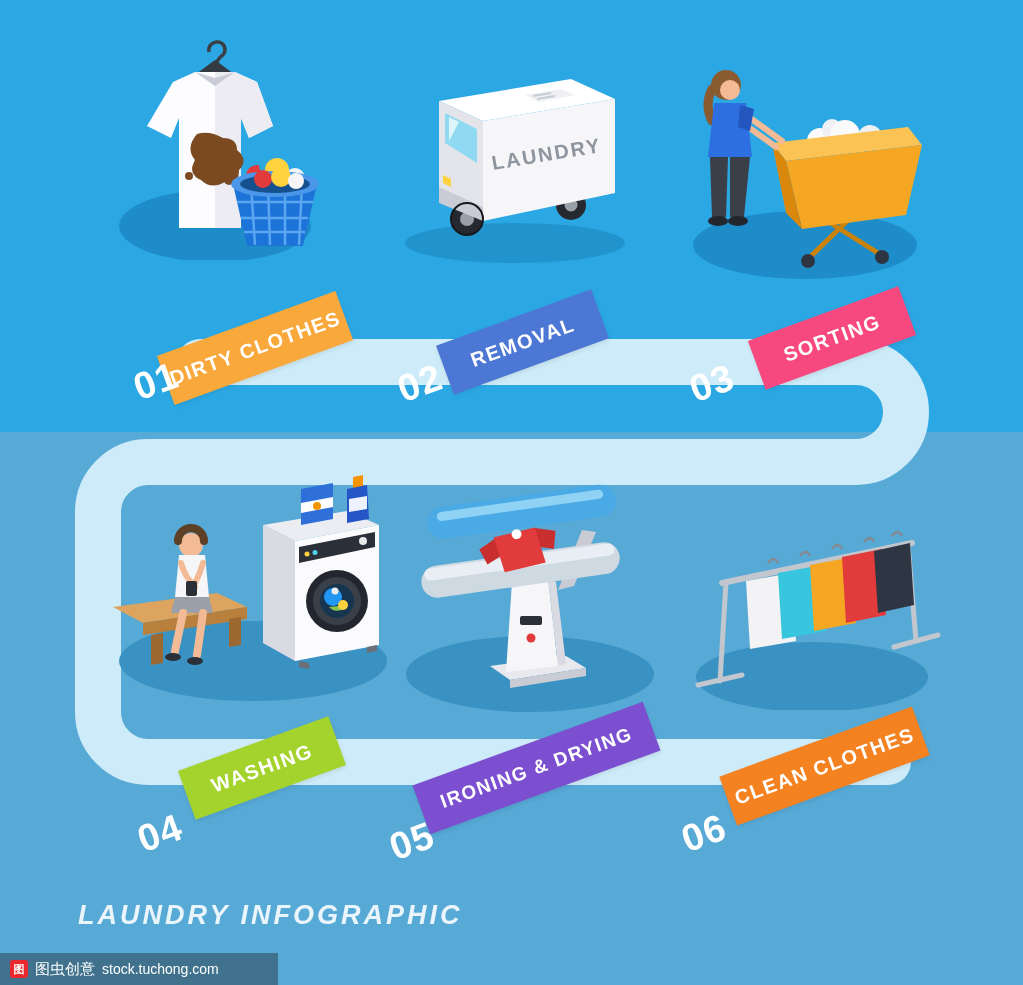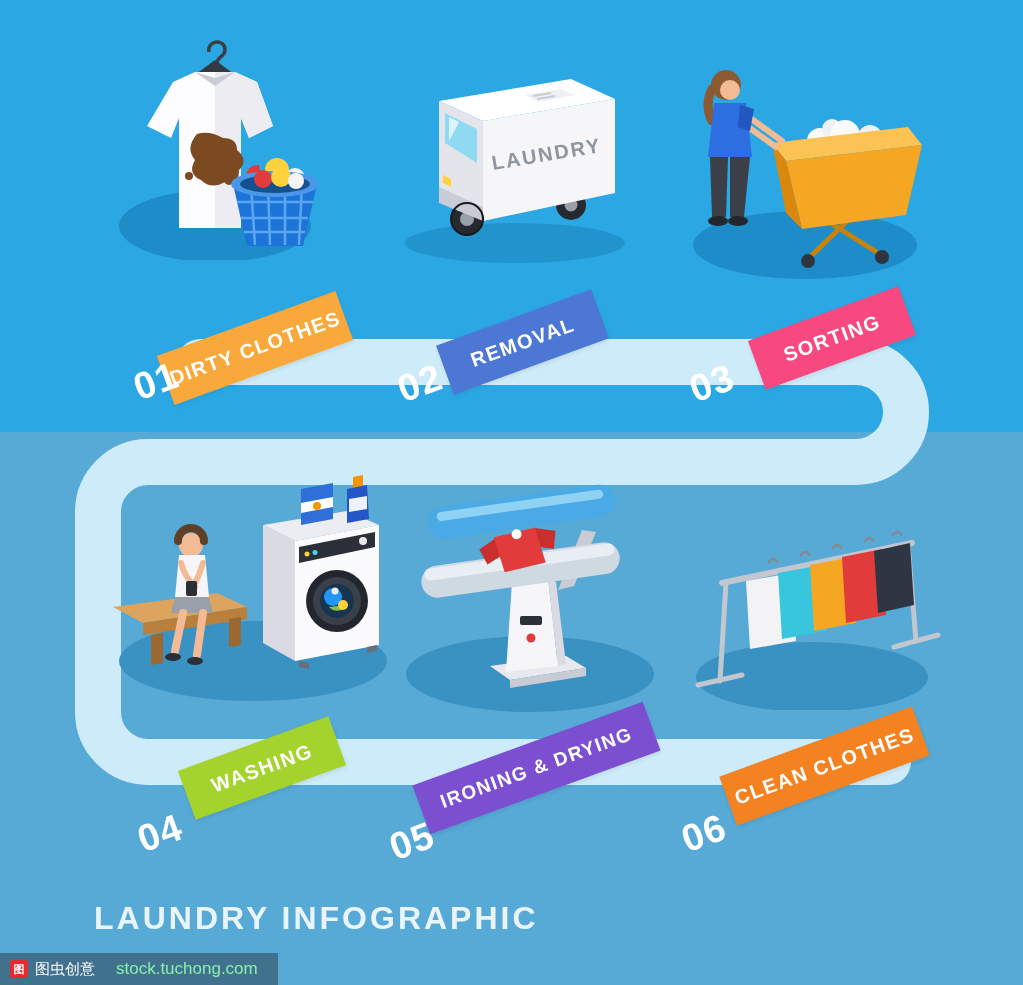--- a/index.html
+++ b/index.html
@@ -16,34 +16,34 @@
     display:flex;align-items:center;justify-content:center;
     color:#fff;font-weight:700;font-size:20px;letter-spacing:1.5px;
     transform:rotate(-20deg);white-space:nowrap;
     box-shadow:0 2px 4px rgba(0,0,0,0.08);
   }
   .step-number{
     position:absolute;z-index:3;color:#fff;font-weight:700;font-size:38px;
     transform:rotate(-20deg);letter-spacing:1px;
   }
   .footer-title{
-    position:absolute;left:94px;top:900px;z-index:4;
-    color:#eaf5fb;font-weight:700;font-size:32px;letter-spacing:3px;
+    position:absolute;left:78px;top:900px;z-index:4;
+    color:#eaf5fb;font-weight:700;font-size:27px;letter-spacing:3px;font-style:italic;
   }
   .watermark{
     position:absolute;left:0;top:953px;width:278px;height:32px;z-index:5;
     background:rgba(25,25,25,0.38);display:flex;align-items:center;
     gap:7px;padding:0 10px;box-sizing:border-box;
   }
   .wm-logo{
     width:18px;height:18px;background:#e8282d;border-radius:3px;flex:0 0 auto;
     color:#fff;font-size:11px;font-weight:700;display:flex;align-items:center;justify-content:center;
   }
   .wm-brand{color:#ffffff;font-weight:400;font-size:15px;}
-  .wm-site{color:#86efac;font-size:17px;margin-left:14px;}
+  .wm-site{color:#ffffff;font-size:14px;}
   
   .b1{left:160px;top:322px;width:190px;}
   .b2{left:440px;top:316px;width:165px;}
   .b3{left:752px;top:312px;width:160px;}
   .b4{left:182px;top:742px;width:160px;}
   .b5{left:414px;top:742px;width:245px;font-size:19px;}
   .b6{left:722px;top:740px;width:205px;}
   .n1{left:134px;top:360px;}
   .n2{left:398px;top:362px;}
   .n3{left:690px;top:362px;}

